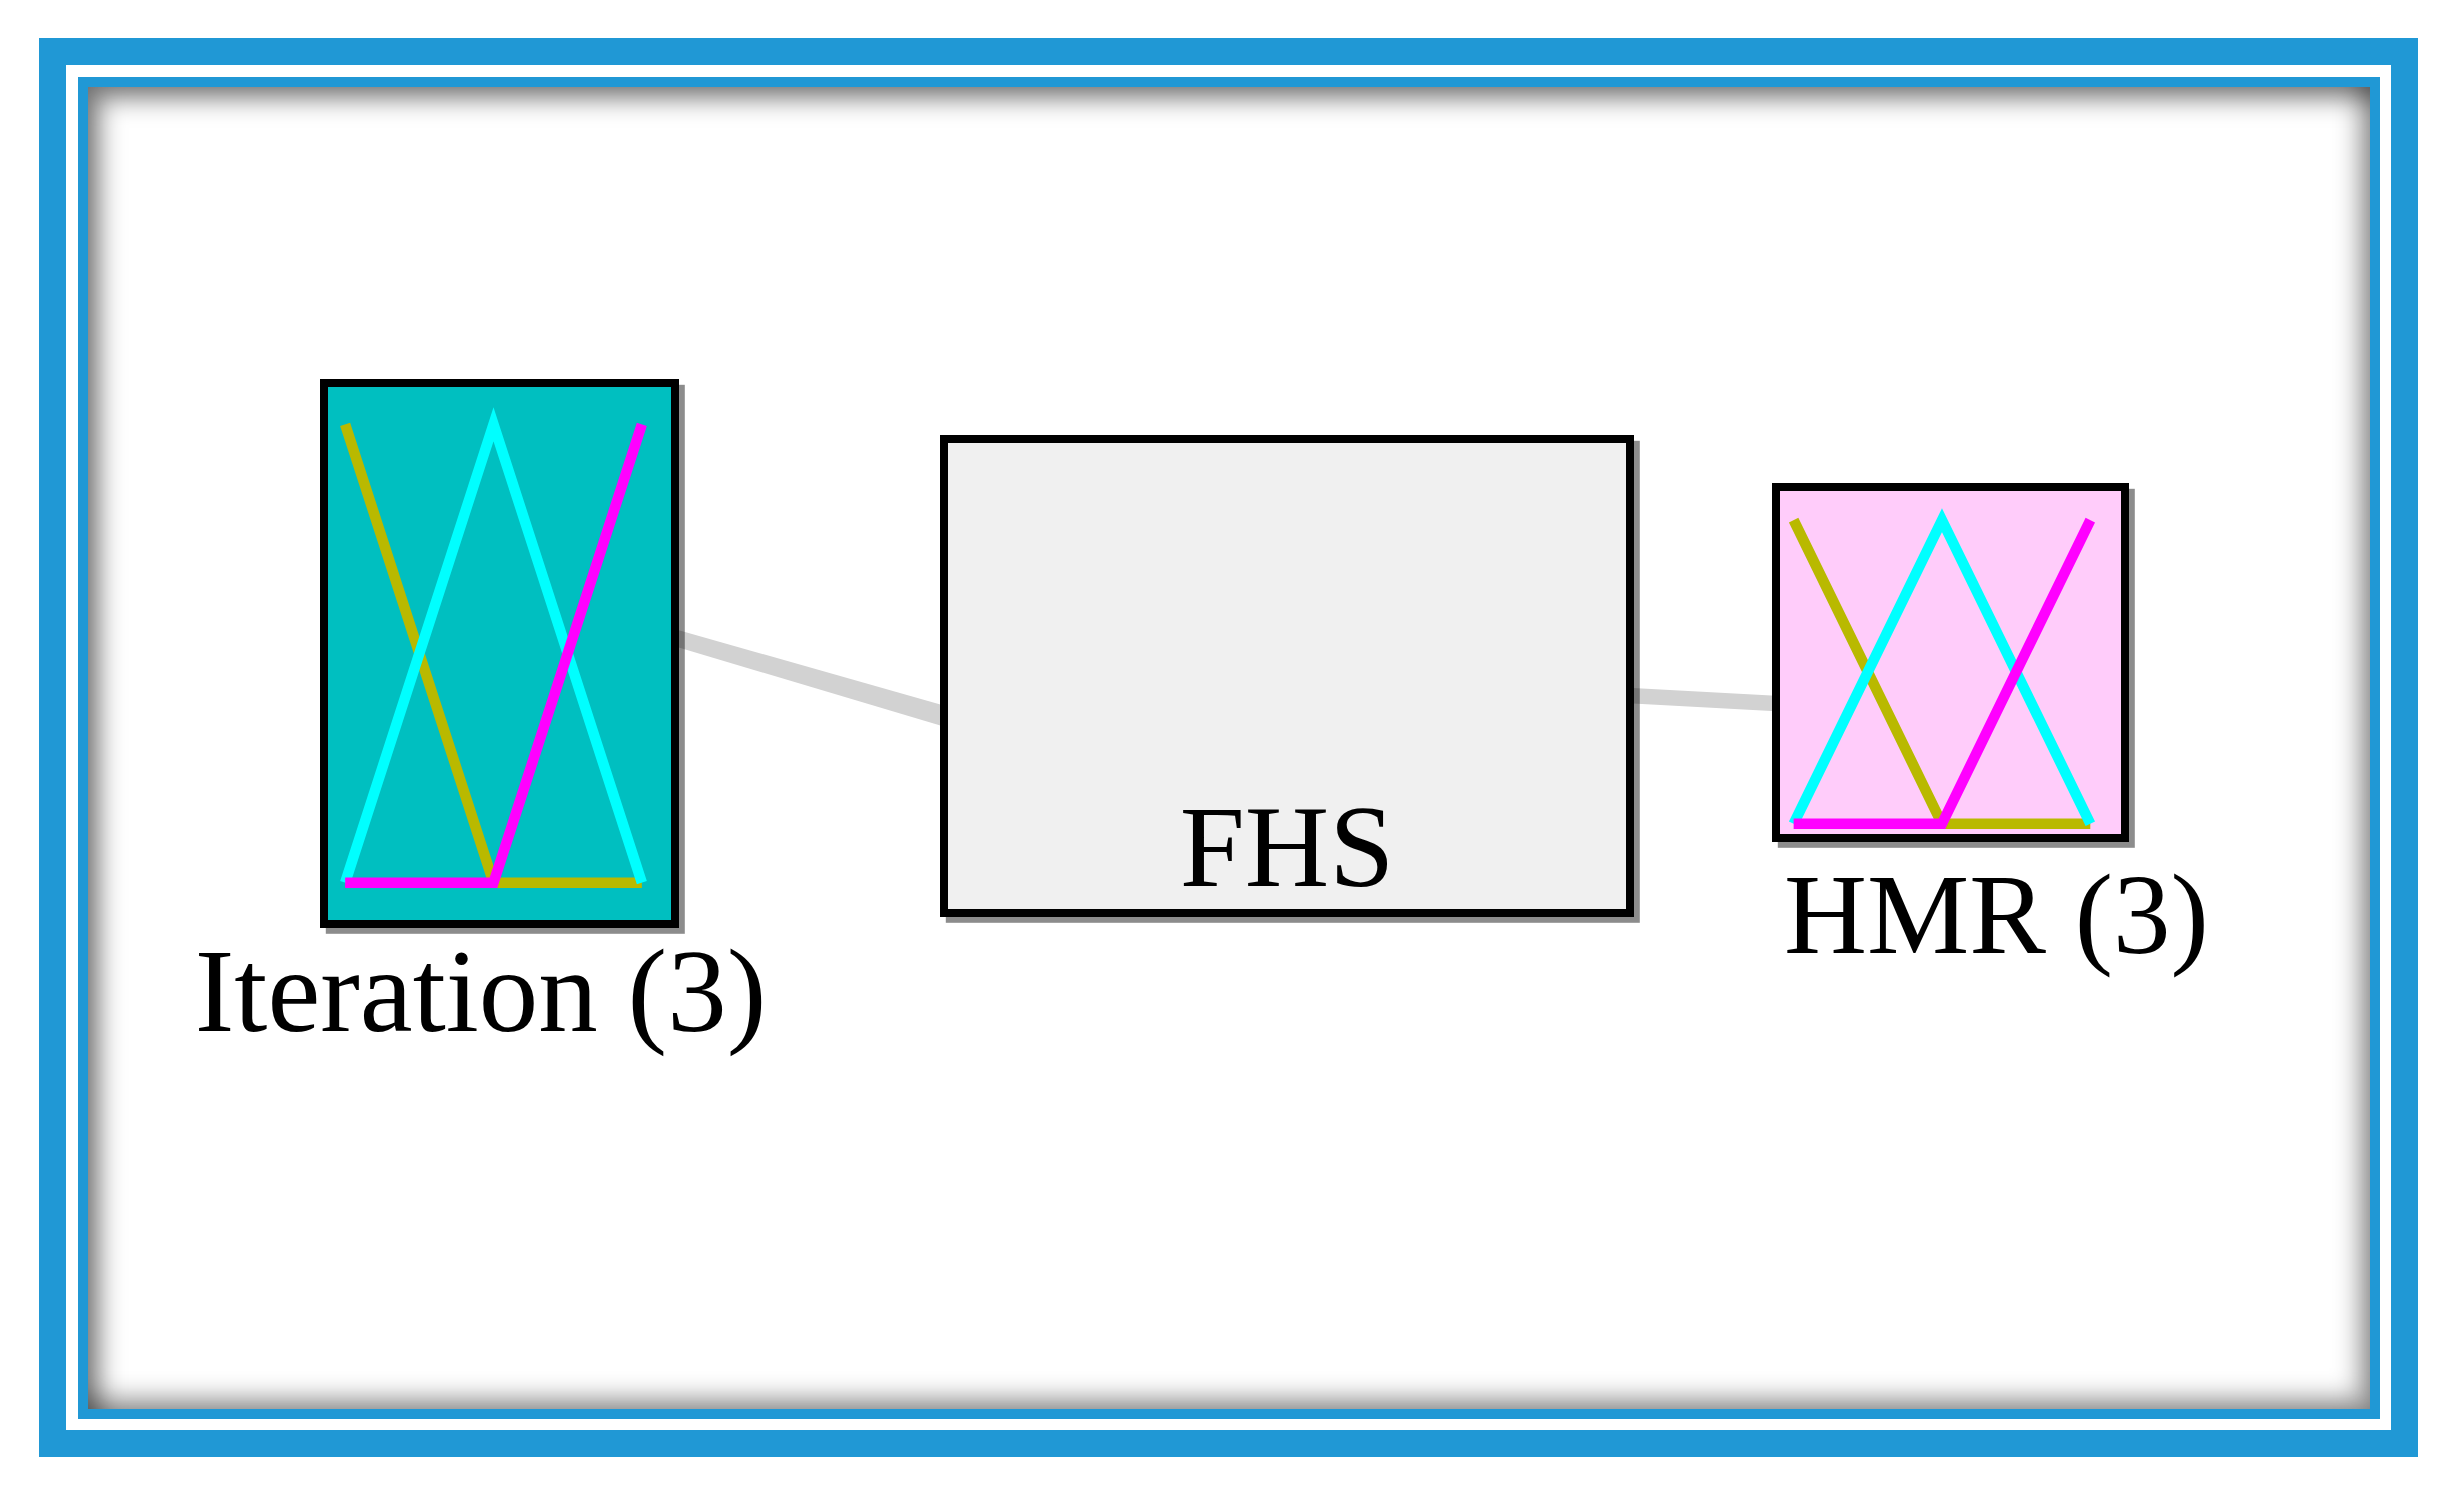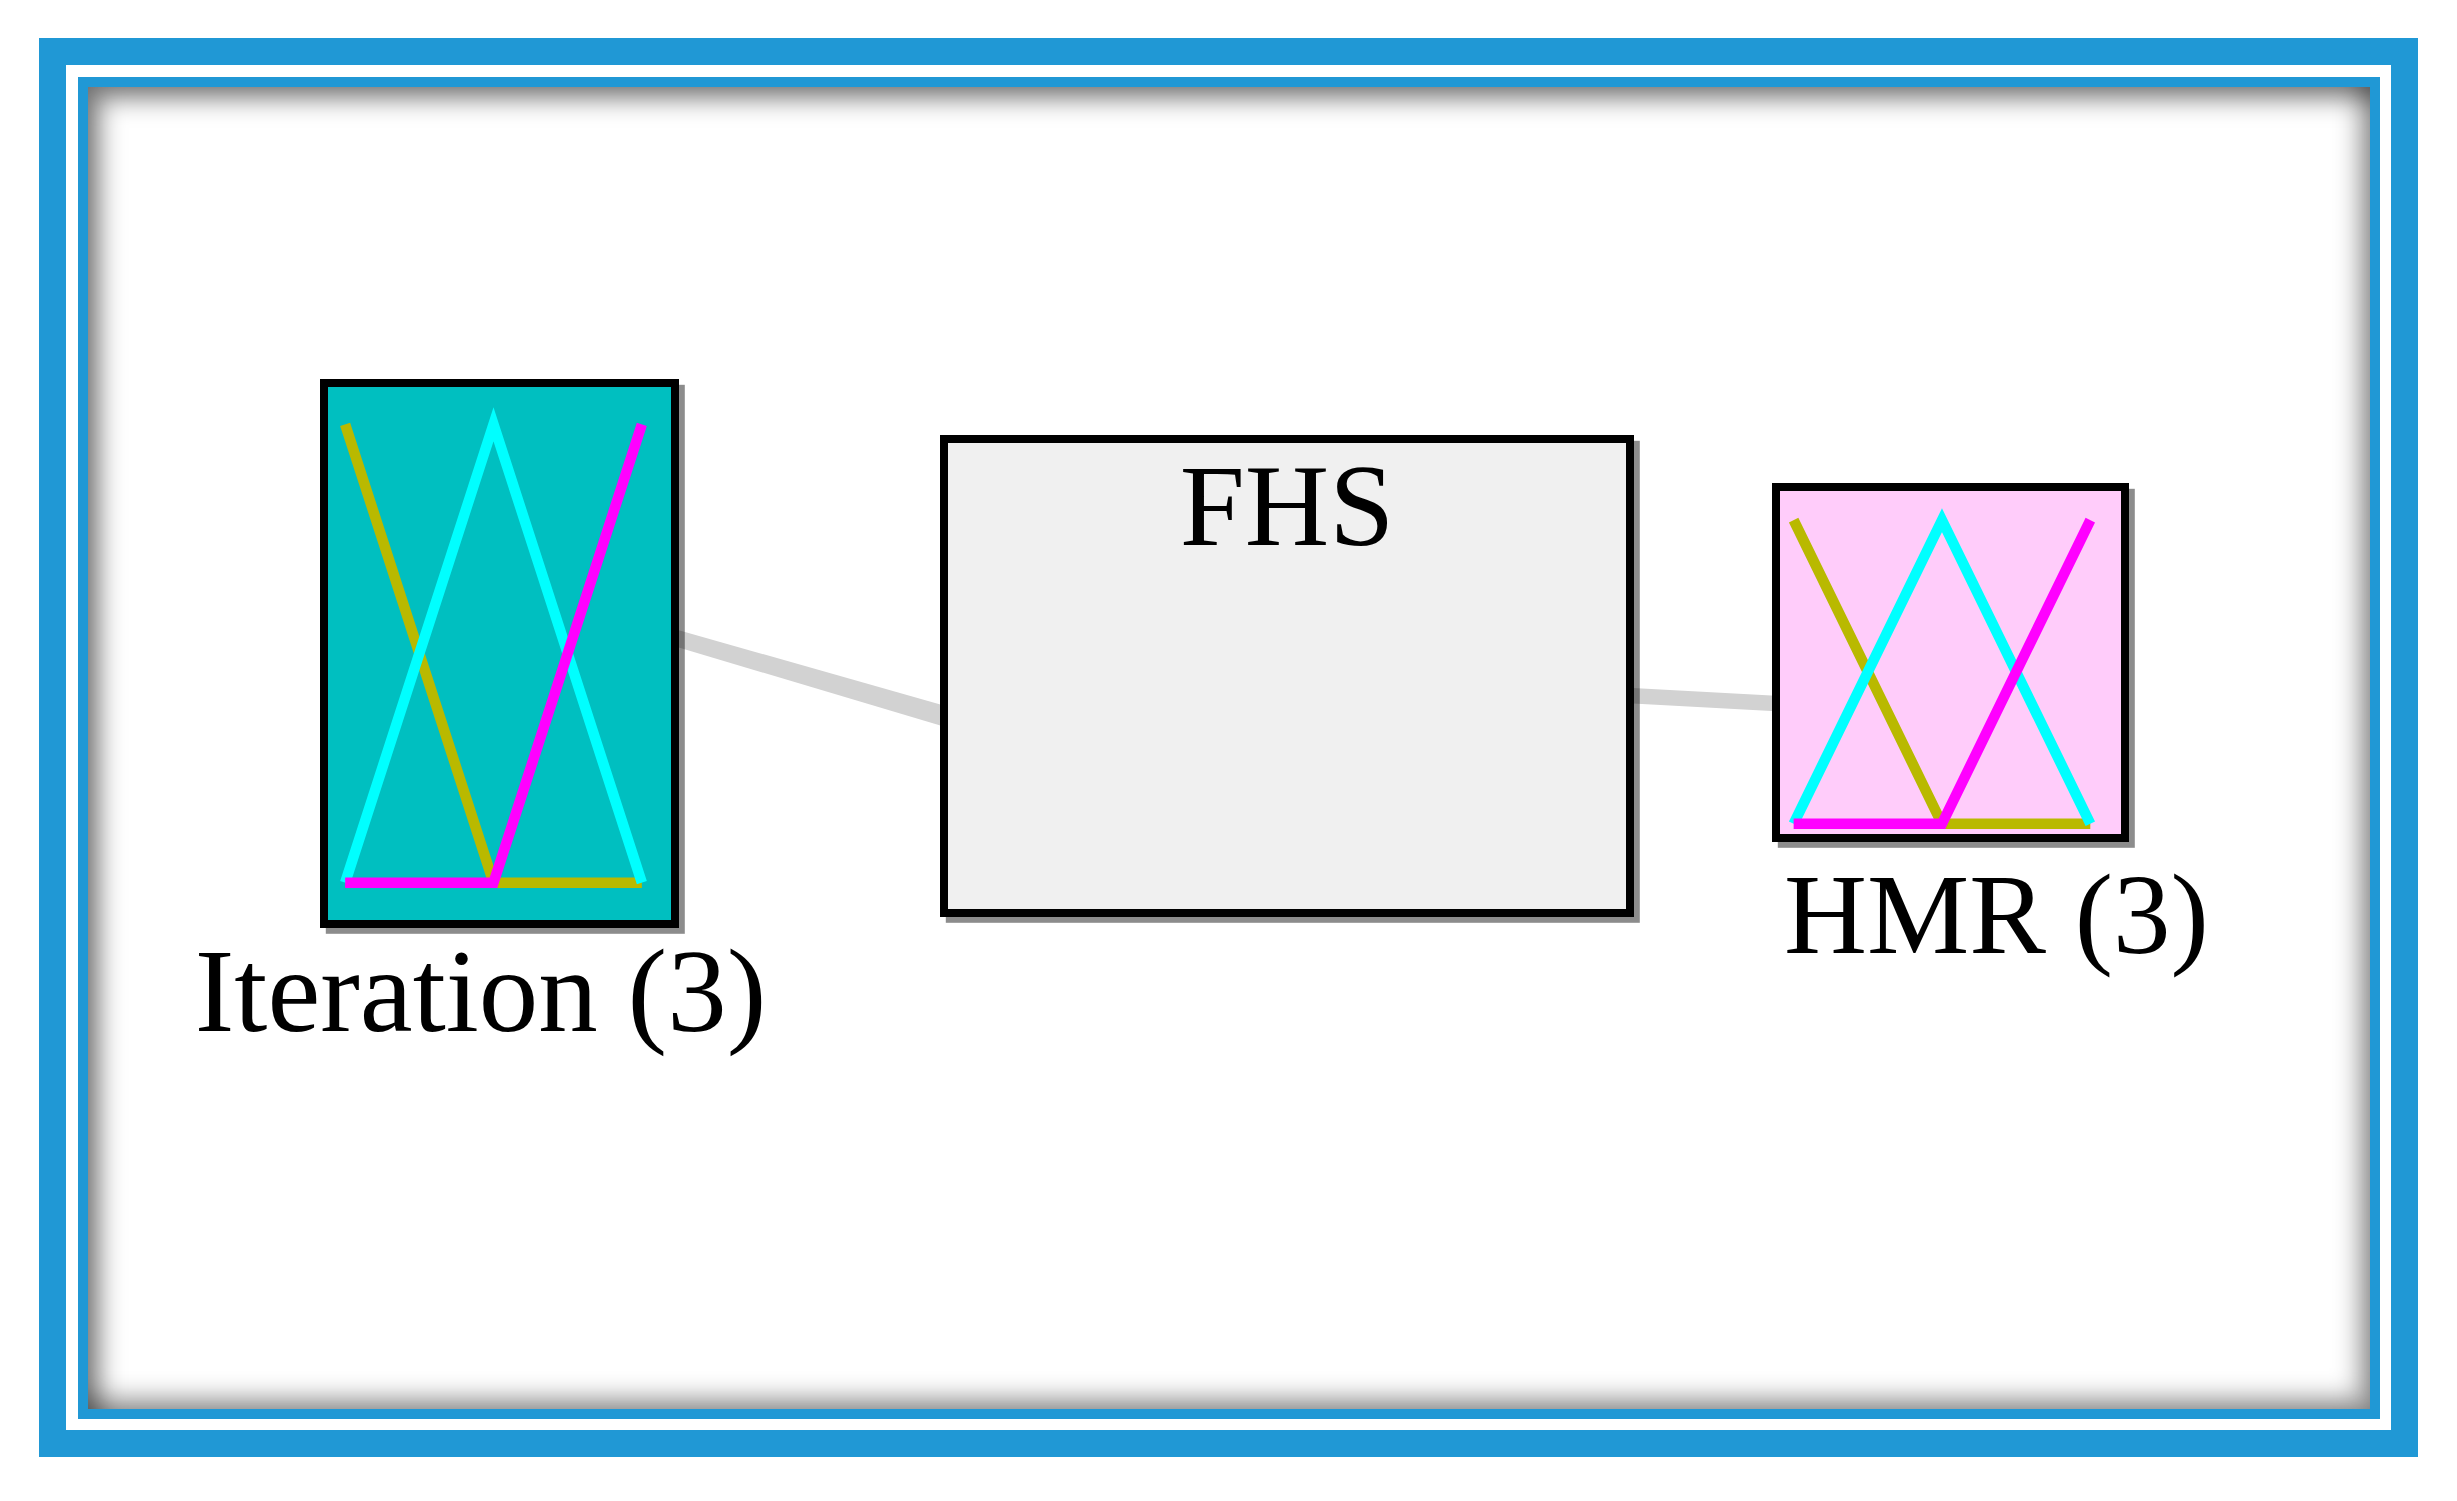--- a/index.html
+++ b/index.html
@@ -42,21 +42,21 @@
 
   
   .node {
     position: absolute;
     border: 8.6px solid var(--box-border, #000000);
     box-sizing: border-box;
     box-shadow: 5.8px 5.8px 0 rgba(0,0,0,0.45);
   }
   .input-node  { left: 320px;  top: 379px; width: 359px; height: 549px; background: var(--input-bg, #00bfc0); }
   .process-node{ left: 940px;  top: 435px; width: 694px; height: 482px; background: var(--process-bg, #f0f0f0);
-                 display: flex; align-items: flex-start; justify-content: center; }
+                 display: flex; align-items: flex-end; justify-content: center; }
   .output-node { left: 1772px; top: 483px; width: 357px; height: 359px; background: var(--output-bg, #ffccfa); }
 
   .mf-plot { width: 100%; height: 100%; display: block; }
 
   
   .process-text {
     text-align: center;
     font-size: 117px;
     line-height: 125px;
     color: var(--label-text, #000000);

